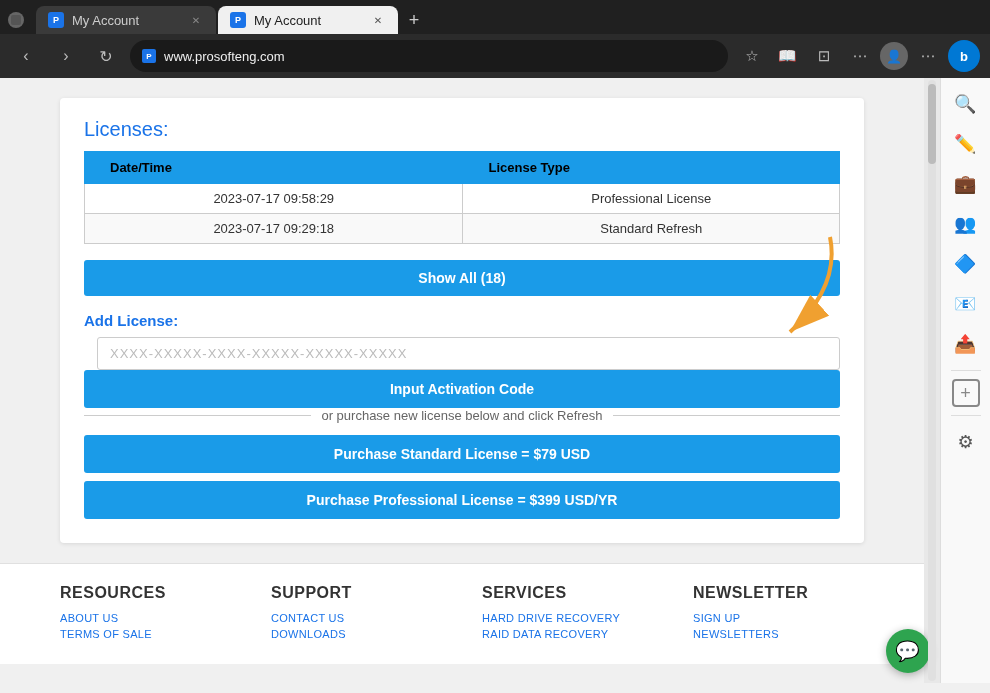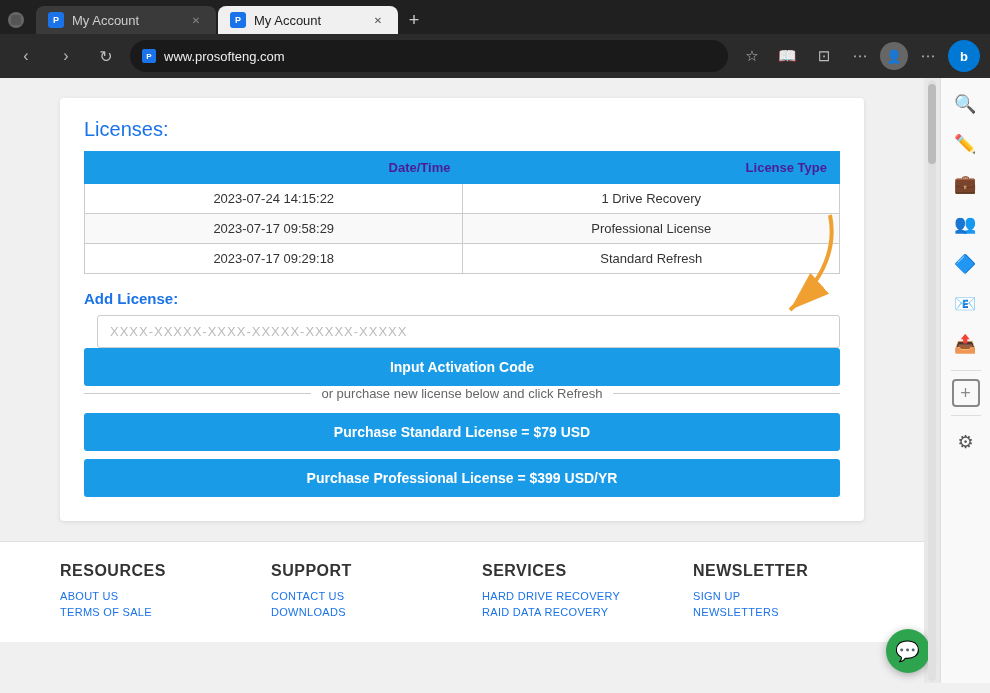--- a/index.html
+++ b/index.html
@@ -39,21 +39,21 @@
     .sidebar-add { width: 28px; height: 28px; border-radius: 4px; border: 2px solid #888; display: flex; align-items: center; justify-content: center; color: #888; font-size: 18px; cursor: pointer; }
 
     
     .page-wrapper { padding: 20px 60px 20px 60px; }
     .white-card { background: white; border-radius: 4px; padding: 20px 24px 24px; box-shadow: 0 1px 4px rgba(0,0,0,0.1); }
 
     .licenses-label { color: #1a73e8; font-weight: normal; font-size: 20px; margin-bottom: 10px; }
 
     
     .license-table { width: 100%; border-collapse: collapse; margin-bottom: 12px; }
-    .license-table th { background: #1a9be8; color: #4c1d95; padding: 8px 12px; text-align: right; font-weight: bold; font-size: 13px; border: 1px solid #1a9be8; }
+    .license-table th { background: #1a9be8; color: #000000; padding: 8px 25px; text-align: left; font-weight: bold; font-size: 13px; border: 1px solid #1a9be8; }
     .license-table td { padding: 7px 12px; text-align: center; font-size: 13px; border: 1px solid #ccc; color: #333; }
     .license-table tr:nth-child(even) td { background: #f9f9f9; }
 
     .show-all-btn { width: 100%; padding: 10px; background: #1a9be8; color: white; border: none; border-radius: 3px; font-size: 14px; font-weight: bold; cursor: pointer; margin-top: 4px; }
 
     .add-license-label { color: #1a73e8; font-weight: bold; font-size: 15px; margin: 16px 0 8px; }
     .activation-input { width: 100%; padding: 8px 12px; border: 1px solid #ccc; border-radius: 3px; font-size: 13px; color: #aaa; background: white; }
 
     .input-btn { width: 100%; padding: 11px; background: #1a9be8; color: white; border: none; border-radius: 3px; font-size: 14px; font-weight: bold; cursor: pointer; margin-bottom: 0; }
 
@@ -138,35 +138,32 @@
         <div class="licenses-label">Licenses:</div>
 
         <table class="license-table">
           <thead>
             <tr>
               <th>Date/Time</th>
               <th>License Type</th>
             </tr>
           </thead>
           <tbody>
-            <tr>
-              <td>2023-07-24 14:15:22</td>
-              <td>1 Drive Recovery</td>
-            </tr>
             <tr>
               <td>2023-07-17 09:58:29</td>
               <td>Professional License</td>
             </tr>
             <tr>
               <td>2023-07-17 09:29:18</td>
               <td>Standard Refresh</td>
             </tr>
           </tbody>
         </table>
 
+        <button class="show-all-btn">Show All (18)</button>
 
         
         <div class="add-license-label">Add License:</div>
 
         <div style="position:relative;padding-left:13px;">
           <input class="activation-input" type="text" value="XXXX-XXXXX-XXXX-XXXXX-XXXXX-XXXXX" style="color: rgb(187, 187, 187); letter-spacing: 1px;" placeholder="XXXX-XXXXX-XXXX-XXXXX-XXXXX-XXXXX">
 
           
           <div style="position:absolute; right:-30px; top:-110px; pointer-events:none;">
             <svg width="130" height="130" viewBox="0 0 130 130">

